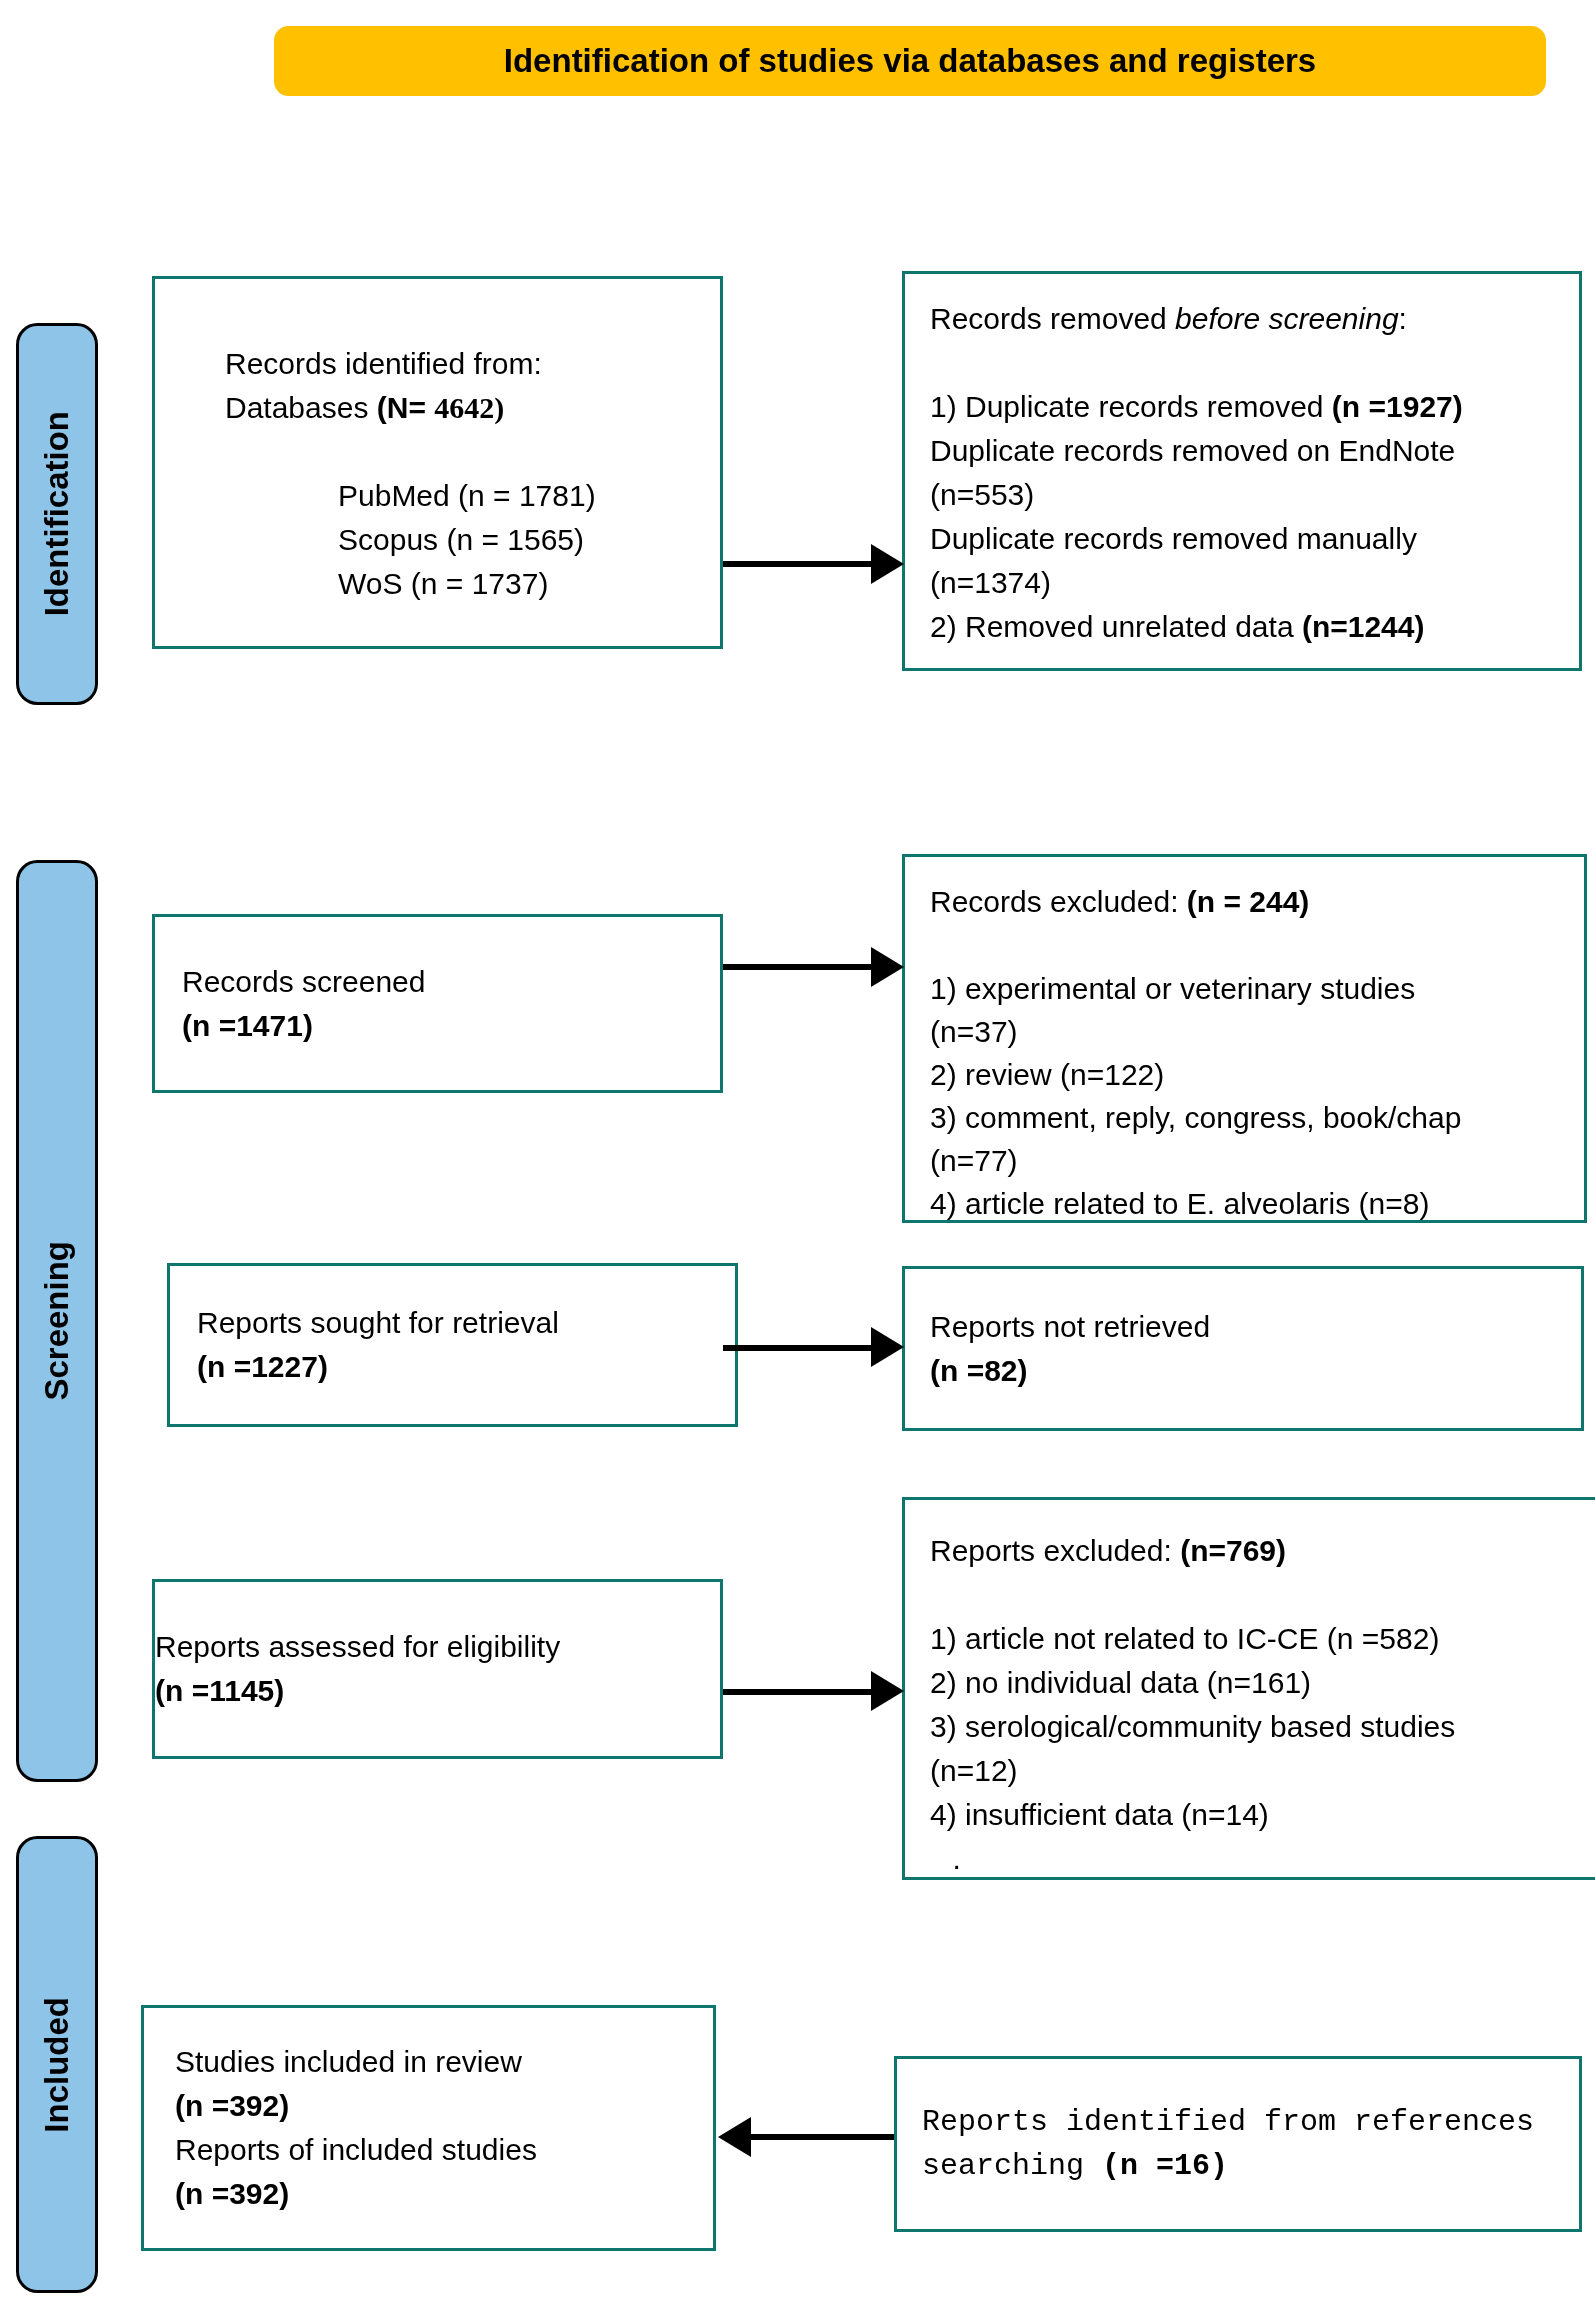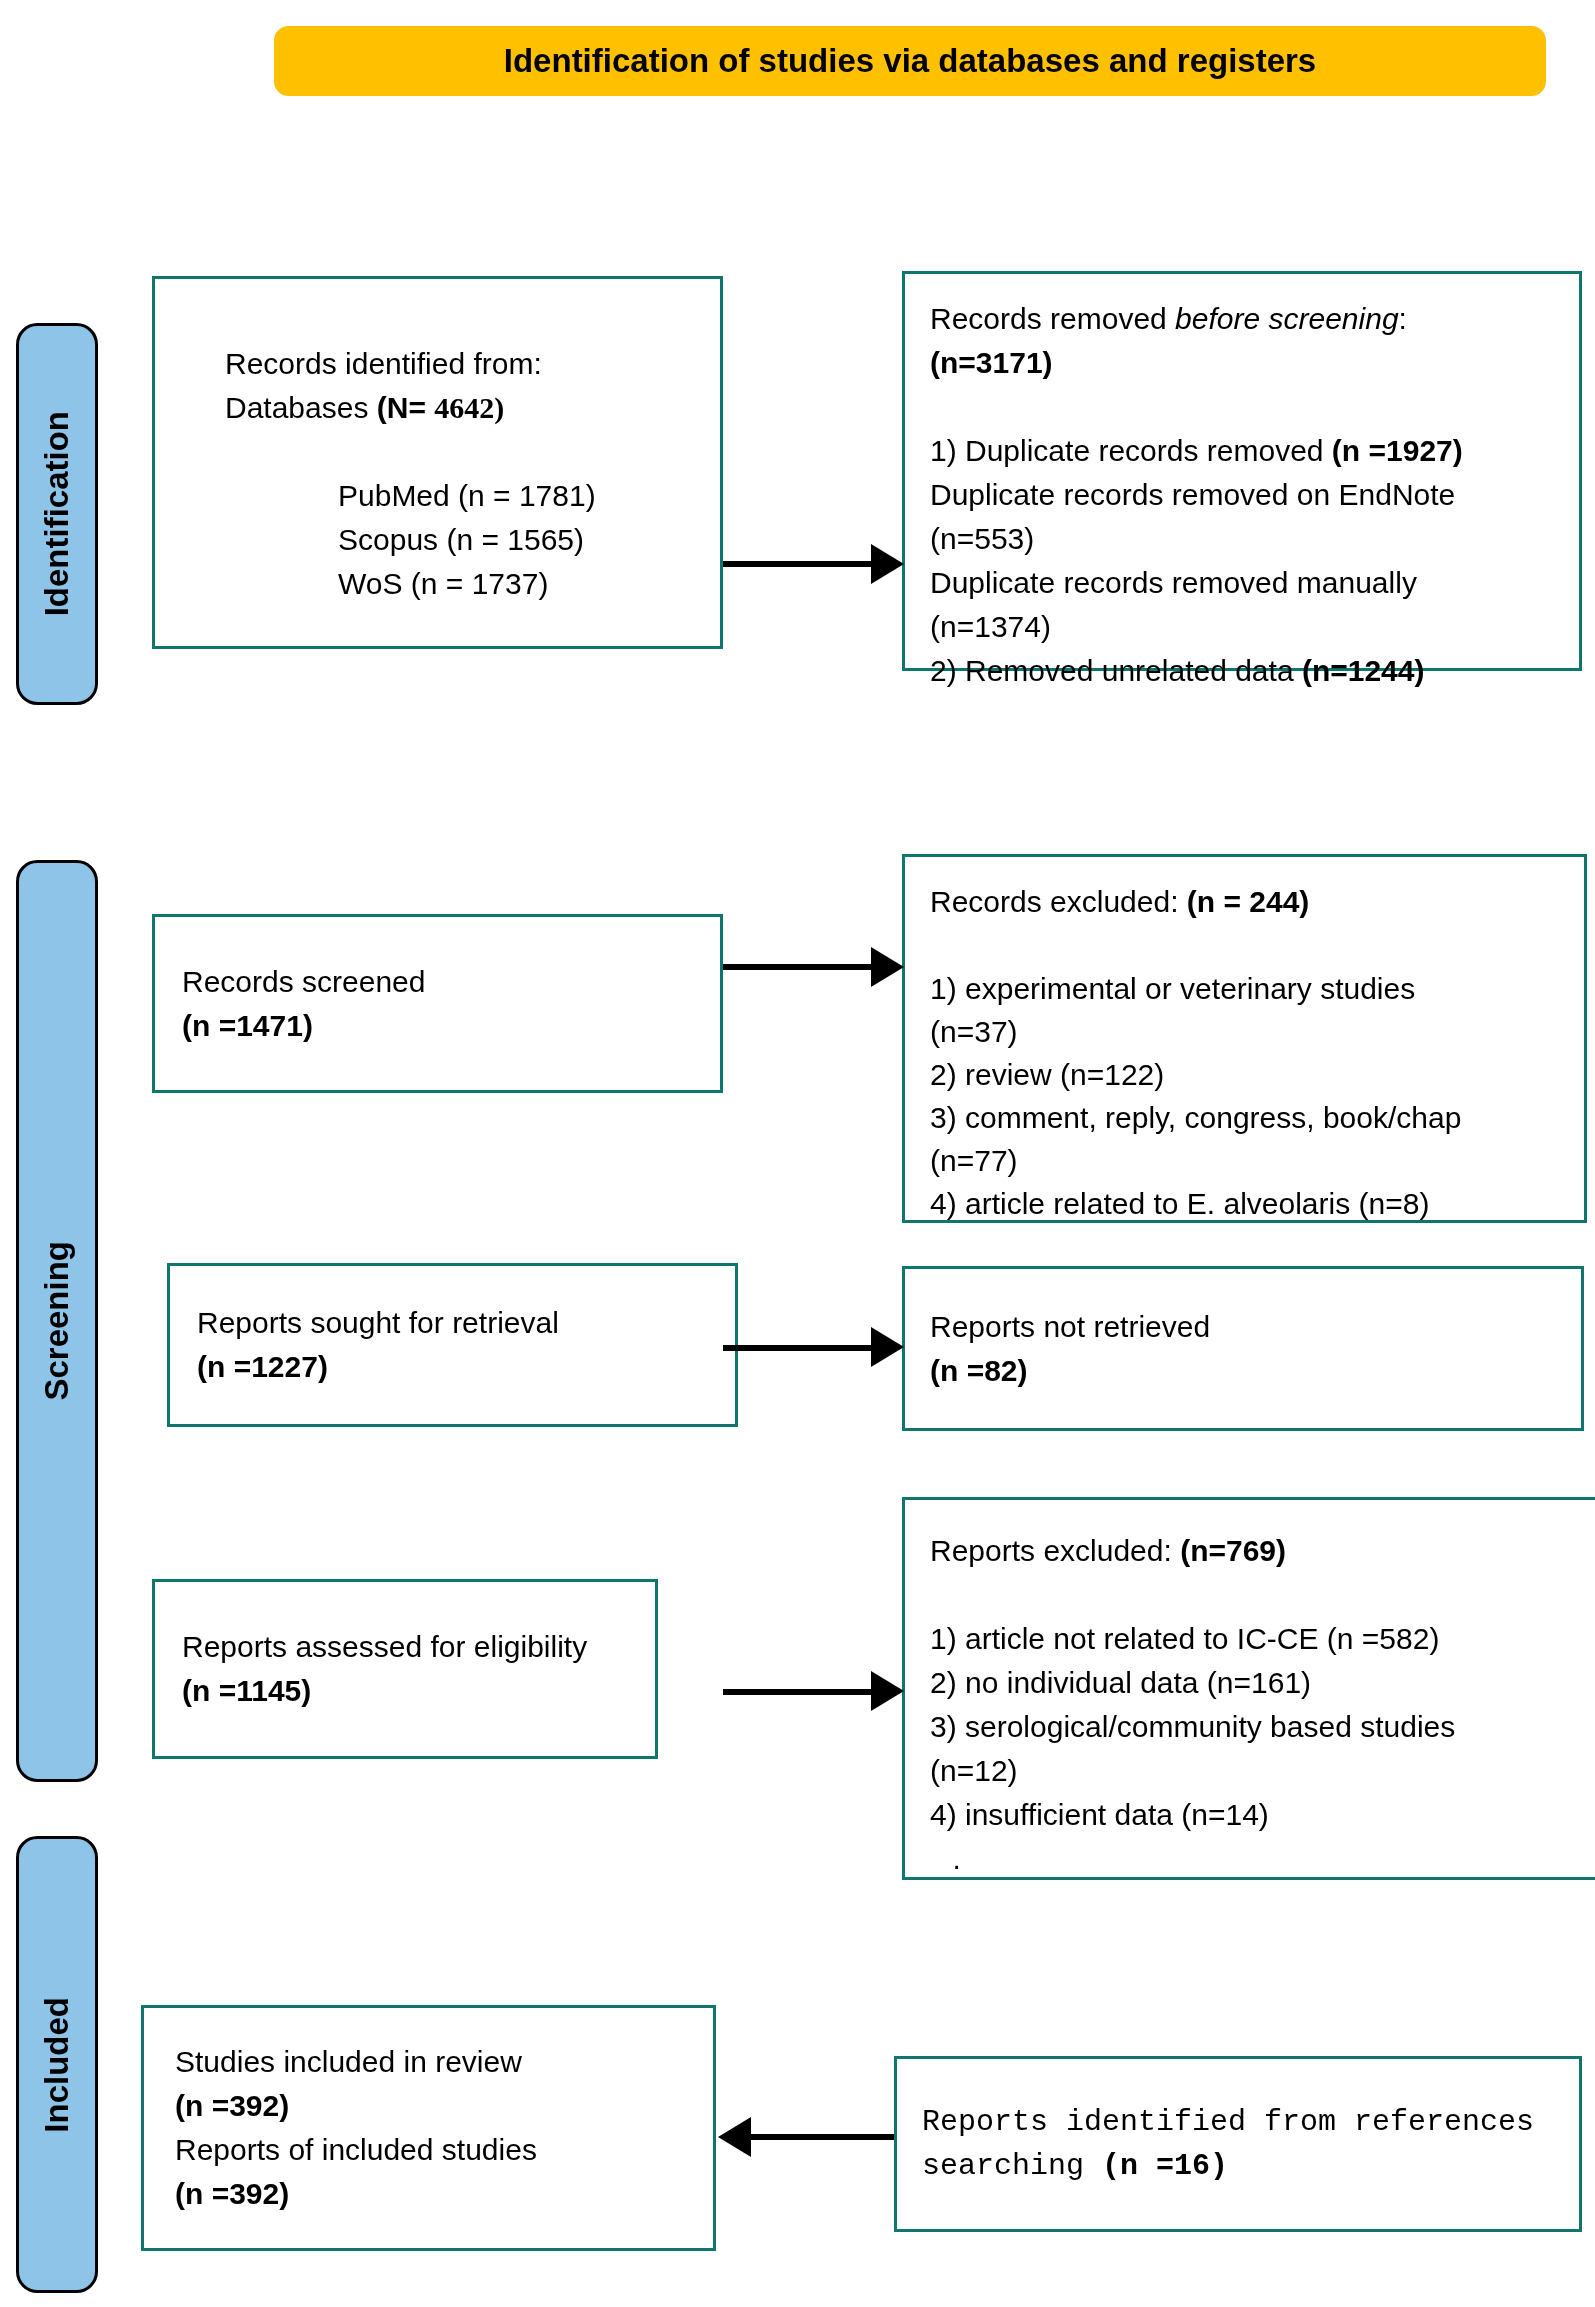--- a/index.html
+++ b/index.html
@@ -61,21 +61,21 @@
   .indent { padding-left: 113px; }
   .dot-line { padding-left: 22.6px; }
   .center2 { display: flex; flex-direction: column; justify-content: center; }
 
   .bx-records-identified { left: 152px; top: 276px;  width: 571px; height: 373px; padding: 63px 17px 0 70px; }
   .bx-records-removed    { left: 902px; top: 271px; width: 680px; height: 400px; padding: 22.6px 11.3px 0 25px; }
   .bx-records-screened   { left: 152px; top: 914px; width: 571px; height: 179px; padding-left: 27px; }
   .bx-records-excluded   { left: 902px; top: 854px; width: 685px; height: 369px; padding: 22.6px 11.3px 0 25px; line-height: 43px; }
   .bx-reports-sought     { left: 167px; top: 1263px; width: 571px; height: 164px; padding-left: 27px; }
   .bx-reports-not-retrieved { left: 902px; top: 1266px; width: 682px; height: 165px; padding-left: 25px; }
-  .bx-reports-assessed   { left: 152px; top: 1579px; width: 506px; height: 180px; padding-left: 27px; }
+  .bx-reports-assessed   { left: 152px; top: 1579px; width: 571px; height: 180px; }
   .bx-reports-excluded   { left: 902px; top: 1497px; width: 790px; height: 383px; padding: 29px 11.3px 0 25px; }
   .bx-studies-included   { left: 141px; top: 2005px; width: 575px; height: 246px; padding-left: 31px; }
   .bx-references-search  { left: 894px; top: 2056px; width: 688px; height: 176px; padding-left: 25px; font-family: Liberation Mono, monospace; }
 
   
   .arrow-line { position: absolute; height: 5.6px; background: #000; }
   .arrow-head { position: absolute; width: 0; height: 0; border-style: solid; }
   .head-right { border-width: 20px 0 20px 33px; border-color: transparent transparent transparent #000; }
   .head-left  { border-width: 20px 33px 20px 0; border-color: transparent #000 transparent transparent; }
 </style>
@@ -102,21 +102,20 @@
     <div class="line">Records identified from:</div>
     <div class="line"><span>Databases </span><span class="b">(N= </span><span class="serif">4642)</span></div>
     <div class="line blank"></div>
     <div class="line pre indent">PubMed (n = 1781)</div>
     <div class="line pre indent">Scopus  (n = 1565)</div>
     <div class="line pre indent">WoS      (n = 1737)</div>
   </div>
 
   <div class="bx bx-records-removed">
     <div class="line"><span>Records removed </span><span class="i">before screening</span><span>:</span></div>
-    <div class="line b">(n=3171)</div>
     <div class="line blank"></div>
     <div class="line"><span>1) Duplicate records removed </span><span class="b">(n =1927)</span></div>
     <div class="line">Duplicate records removed on EndNote</div>
     <div class="line">(n=553)</div>
     <div class="line">Duplicate records removed manually</div>
     <div class="line">(n=1374)</div>
     <div class="line"><span>2) Removed unrelated data </span><span class="b">(n=1244)</span></div>
   </div>
 
   <div class="bx bx-records-screened center2">

